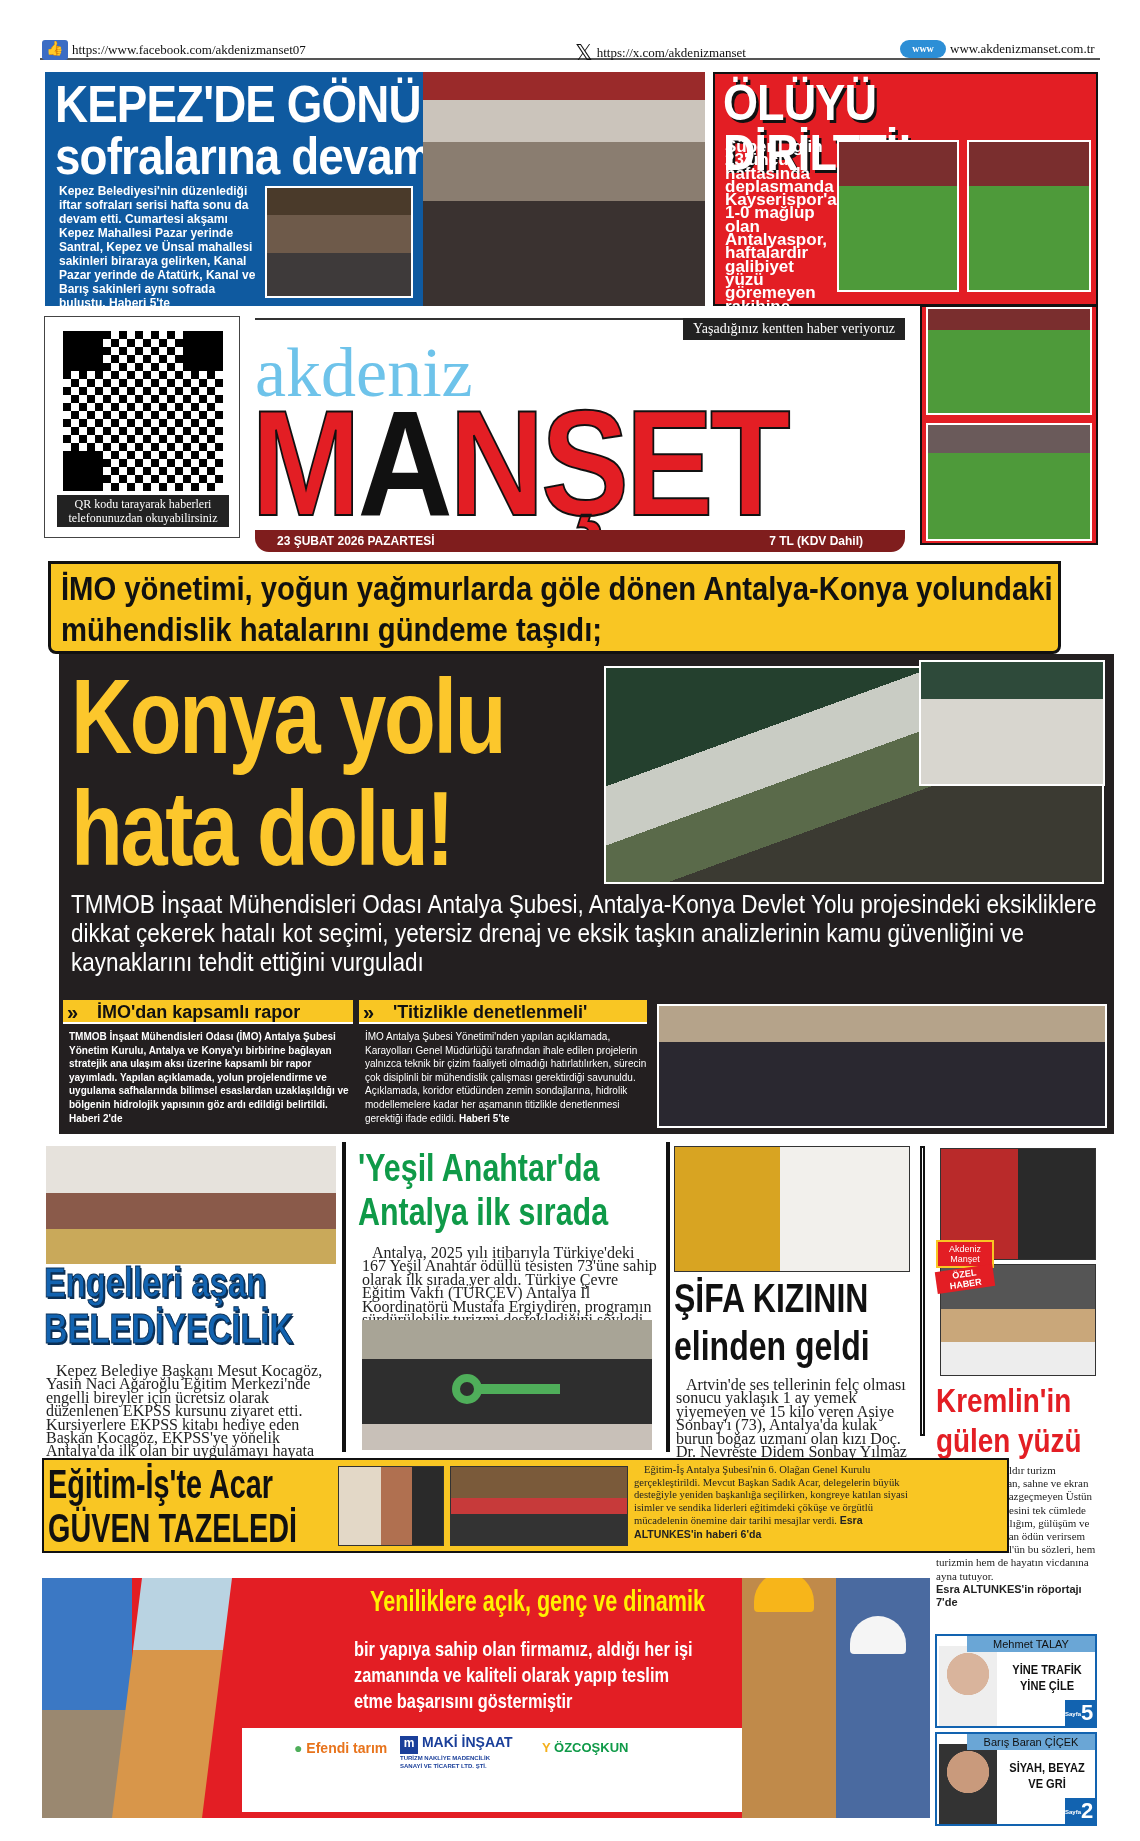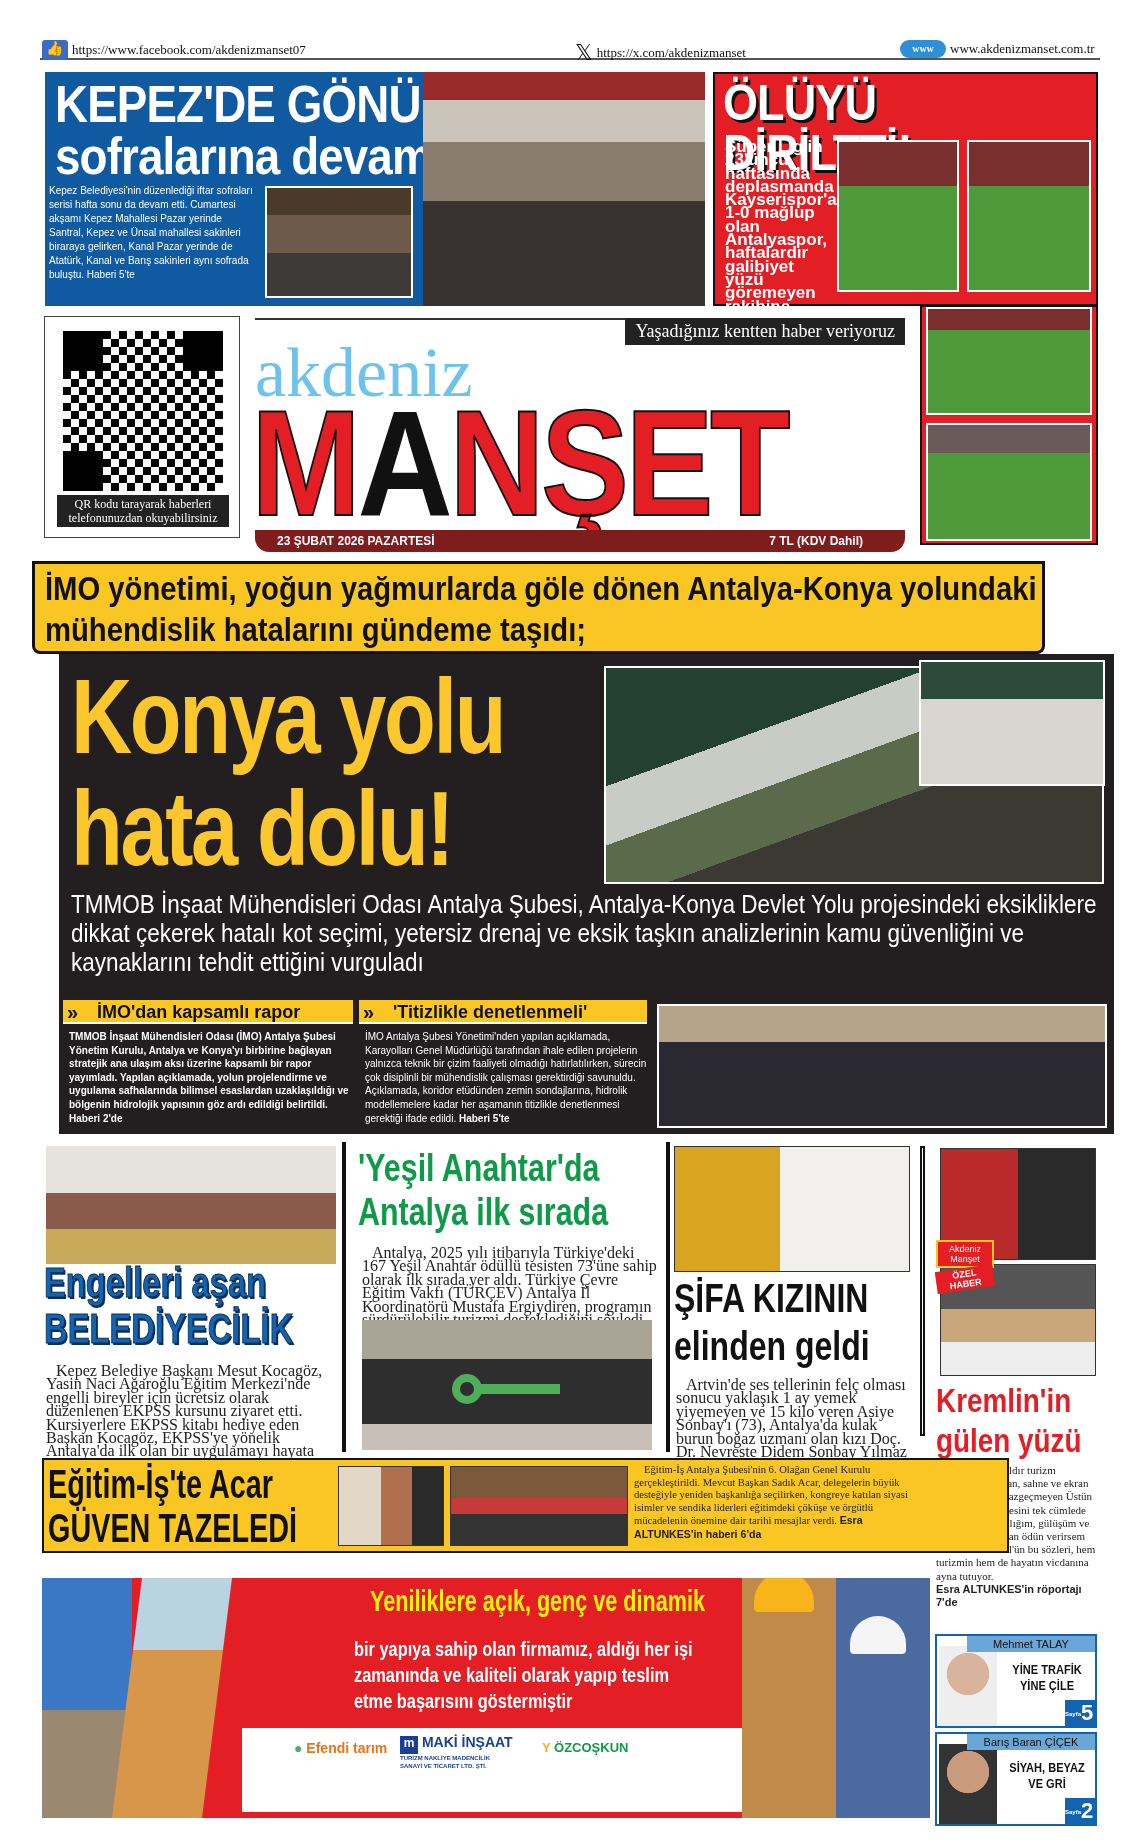--- a/index.html
+++ b/index.html
@@ -5,41 +5,41 @@
   *{box-sizing:border-box;margin:0;padding:0}
   body{width:1140px;height:1841px;background:#fff;font-family:"Liberation Sans",sans-serif;position:relative;overflow:hidden;color:#111}
   .abs{position:absolute}
   .photo{position:absolute;overflow:hidden;border:2px solid #fff}
   
   .topbar{left:40px;top:38px;width:1060px;height:22px;border-bottom:2px solid #555;font-size:13px;font-family:"Liberation Serif",serif}
   .topbar .item{position:absolute;top:2px;display:flex;align-items:center;gap:4px}
   
   .kepez{left:45px;top:72px;width:660px;height:234px;background:#0f5aa0}
   .kepez h1{position:absolute;left:10px;top:6px;color:#fff;font-size:52px;line-height:52px;font-weight:900;font-family:"Liberation Sans",sans-serif;letter-spacing:-1px;transform:scaleX(0.88);transform-origin:left}
-  .kepez .body{position:absolute;left:4px;top:112px;width:205px;color:#fff;font-size:10px;line-height:14px;font-weight:normal}
+  .kepez .body{position:absolute;left:14px;top:112px;width:205px;color:#fff;font-size:12px;line-height:14px;font-weight:bold}
   
   .sport{left:713px;top:72px;width:385px;height:234px;background:#e31e24;border:2px solid #111}
   .sport h1{position:absolute;left:8px;top:4px;color:#fff;font-size:50px;line-height:50px;font-weight:900;letter-spacing:-1px;text-shadow:3px 3px 0 #111;transform:scaleX(0.9);transform-origin:left}
   .sport .body{position:absolute;left:10px;top:66px;width:112px;color:#fff;font-size:17px;line-height:13.3px;font-weight:bold}
   
   .qr{left:44px;top:316px;width:196px;height:222px;border:1px solid #444;background:#fff}
   .qrgrid{position:absolute;left:18px;top:14px;width:160px;height:160px;background:
     repeating-linear-gradient(90deg,#000 0 9px,#fff 9px 14px),#000;opacity:.9}
   .qr .cap{position:absolute;left:12px;bottom:10px;width:172px;background:#222;color:#fff;font-family:"Liberation Serif",serif;font-size:12px;line-height:14px;text-align:center;padding:2px}
   .mast{left:255px;top:318px;width:650px;height:232px}
-  .slogan{position:absolute;right:0;top:0;background:#222;color:#fff;font-family:"Liberation Serif",serif;font-size:18px;padding:3px 10px}
+  .slogan{position:absolute;right:0;top:0;background:#222;color:#fff;font-family:"Liberation Serif",serif;font-size:14px;padding:3px 10px}
   .akdeniz{position:absolute;left:0;top:20px;color:#6ec3ea;font-family:"Liberation Serif",serif;font-size:70px;line-height:70px}
   .manset{position:absolute;left:-4px;top:70px;font-size:150px;line-height:150px;font-weight:900;font-family:"Liberation Sans",sans-serif;letter-spacing:-4px;transform:scaleX(0.88);transform-origin:left}
   .manset .r{color:#e31e24;-webkit-text-stroke:2px #111}
   .manset .b{color:#111}
   .datebar{position:absolute;left:0;top:212px;width:650px;height:22px;background:#7f1d1d;border-radius:0 0 14px 14px;color:#fff;font-weight:bold;font-size:12px}
   .datebar span{position:absolute;top:4px}
   .spthumbs{left:920px;top:305px;width:178px;height:240px;background:#e31e24;border:2px solid #111}
   
-  .imo{left:32px;top:561px;width:1013px;height:93px;background:#f9c623;border:3px solid #111;border-radius:0 0 8px 8px}
+  .imo{left:48px;top:561px;width:1013px;height:93px;background:#f9c623;border:3px solid #111;border-radius:0 0 8px 8px}
   .imo p{position:absolute;left:10px;top:4px;width:1040px;font-size:34px;line-height:41px;font-weight:900;color:#111;font-family:"Liberation Sans",sans-serif;transform:scaleX(0.86);transform-origin:left;white-space:nowrap}
   .dark{left:59px;top:654px;width:1055px;height:480px;background:#231f20}
   .bigh{position:absolute;left:12px;top:6px;color:#fcc72c;font-size:106px;line-height:112px;font-weight:900;font-family:"Liberation Sans",sans-serif;letter-spacing:-3px;transform:scaleX(0.8);transform-origin:left;white-space:nowrap}
   .deck{position:absolute;left:12px;top:236px;width:1035px;color:#fff;font-size:25px;line-height:29px;font-family:"Liberation Sans",sans-serif;transform:scaleX(0.9);transform-origin:left;width:1150px}
   .sub{position:absolute;top:346px;height:24px;background:#f9c623;border-bottom:2px solid #fff;color:#111;font-weight:bold;font-size:18px;line-height:24px;padding-left:34px}
   .sub .chev{position:absolute;left:4px;top:0;font-size:20px;color:#111}
   .subbody{position:absolute;top:376px;color:#fff;font-size:10px;line-height:13.6px;font-weight:bold}
   
   .hd-blue{color:#1263b0;font-weight:900;text-shadow:2px 2px 0 #0b2f55;-webkit-text-stroke:1px #0b2f55}
   .story{font-family:"Liberation Serif",serif;font-size:16px;line-height:13.4px;color:#222}

